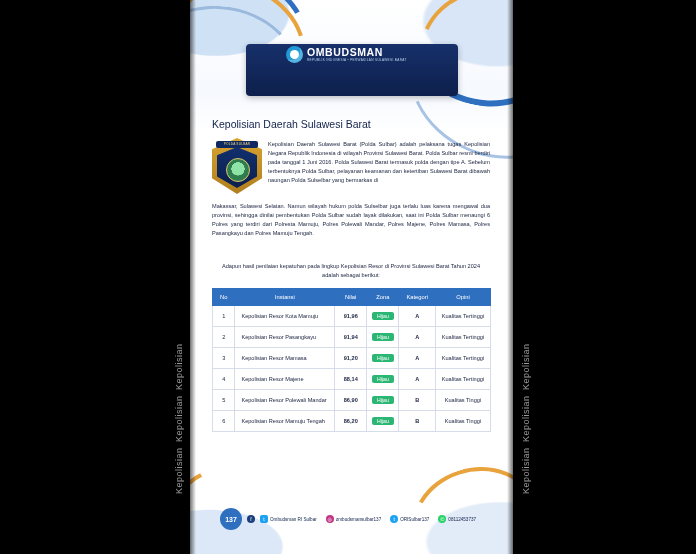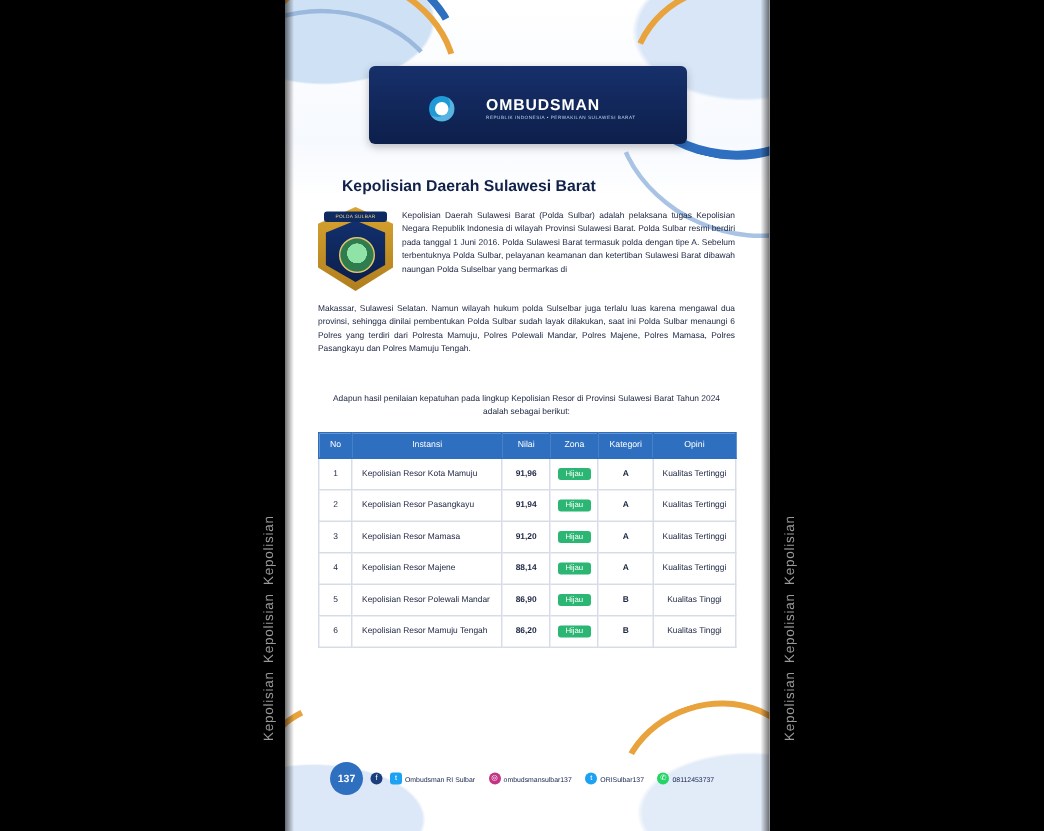--- a/index.html
+++ b/index.html
@@ -120,24 +120,24 @@
     top: 44px;
     width: 212px;
     height: 52px;
     background: linear-gradient(180deg, #17306b, #0d1f4b);
     border-radius: 4px;
     box-shadow: 0 2px 6px rgba(0,0,0,.25);
   }
   .omb-logo {
     position: absolute;
     left: 96px;
-    top: 64px;
+    top: 46px;
     display: flex;
     align-items: center;
-    gap: 21px;
+    gap: 4px;
     justify-content: flex-end;
   }
   .omb-mark {
     width: 17px;
     height: 17px;
     border-radius: 50%;
     background: #1f9ad6;
     position: relative;
     box-shadow: inset -3px -3px 0 rgba(255,255,255,.25);
   }
@@ -196,23 +196,22 @@
     font-size: 10px;
     font-weight: bold;
     letter-spacing: .7px;
   }
 
   .poster-title {
     position: absolute;
     left: 22px;
     top: 118px;
     font-size: 10.5px;
-    font-weight: bold;
+    font-weight: normal;
     color: #12214a;
-    margin-left: 16px;
   }
 
   .polda-seal {
     position: absolute;
     left: 22px;
     top: 138px;
     width: 50px;
     height: 56px;
   }
   .seal-outer {

